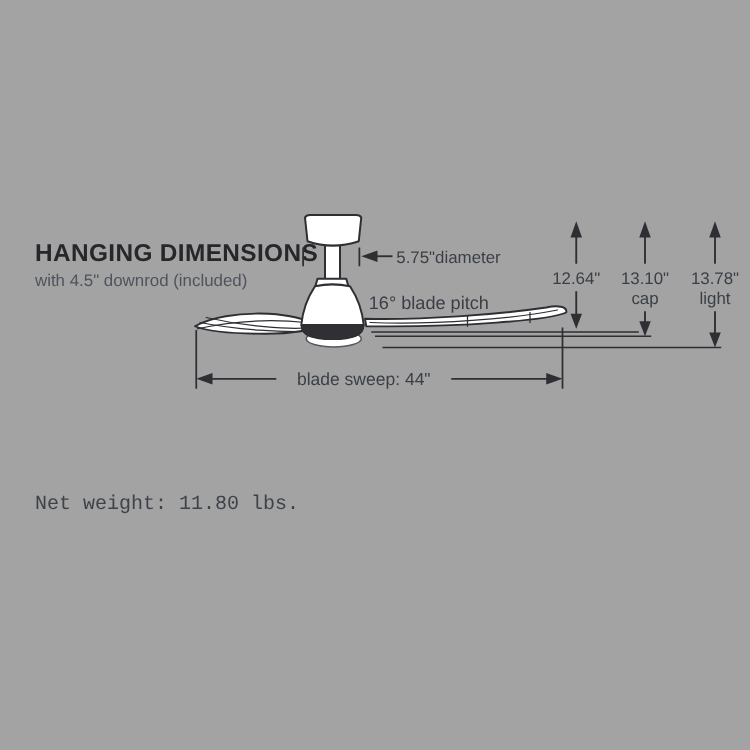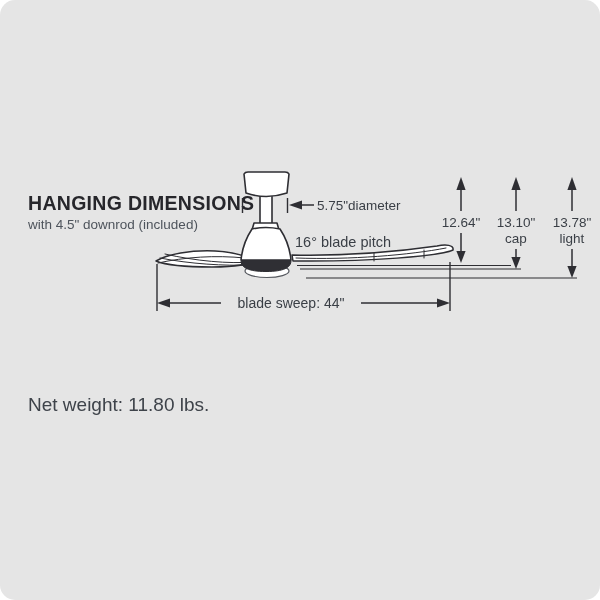--- a/index.html
+++ b/index.html
@@ -1,23 +1,22 @@
 <!DOCTYPE html>
 <html><head>
 <meta charset="utf-8">
 <style>
   html, body { margin: 0; padding: 0; background: #fff; }
   .canvas {
     position: relative;
     width: 600px;
     height: 600px;
-    background: #e5e5e5;
+    background: #a3a3a3;
     font-family: "Liberation Sans", sans-serif;
     overflow: hidden;
-    border-radius: 15px;
   }
   .title-block {
     position: absolute;
     left: 28px;
     top: 192px;
     color: #26262b;
   }
   .title-block h1 {
     margin: 0;
     font-size: 19.5px;
@@ -30,23 +29,24 @@
     margin: 2px 0 0 0;
     font-size: 13.5px;
     font-weight: 400;
     color: #4e545c;
     white-space: nowrap;
   }
   .net-weight {
     position: absolute;
     left: 28px;
     top: 394px;
-    font-size: 19px;
+    font-size: 16px;
     color: #3e434a;
     white-space: nowrap;
+    font-family: Liberation Mono, monospace;
   }
   svg.diagram { position: absolute; left: 0; top: 0; }
   svg.diagram text {
     font-family: "Liberation Sans", sans-serif;
     fill: #3a3f46;
     font-size: 13.5px;
   }
   svg.diagram text.pitch { font-size: 14.5px; }
   svg.diagram text.sweep { font-size: 14px; }
 </style>

